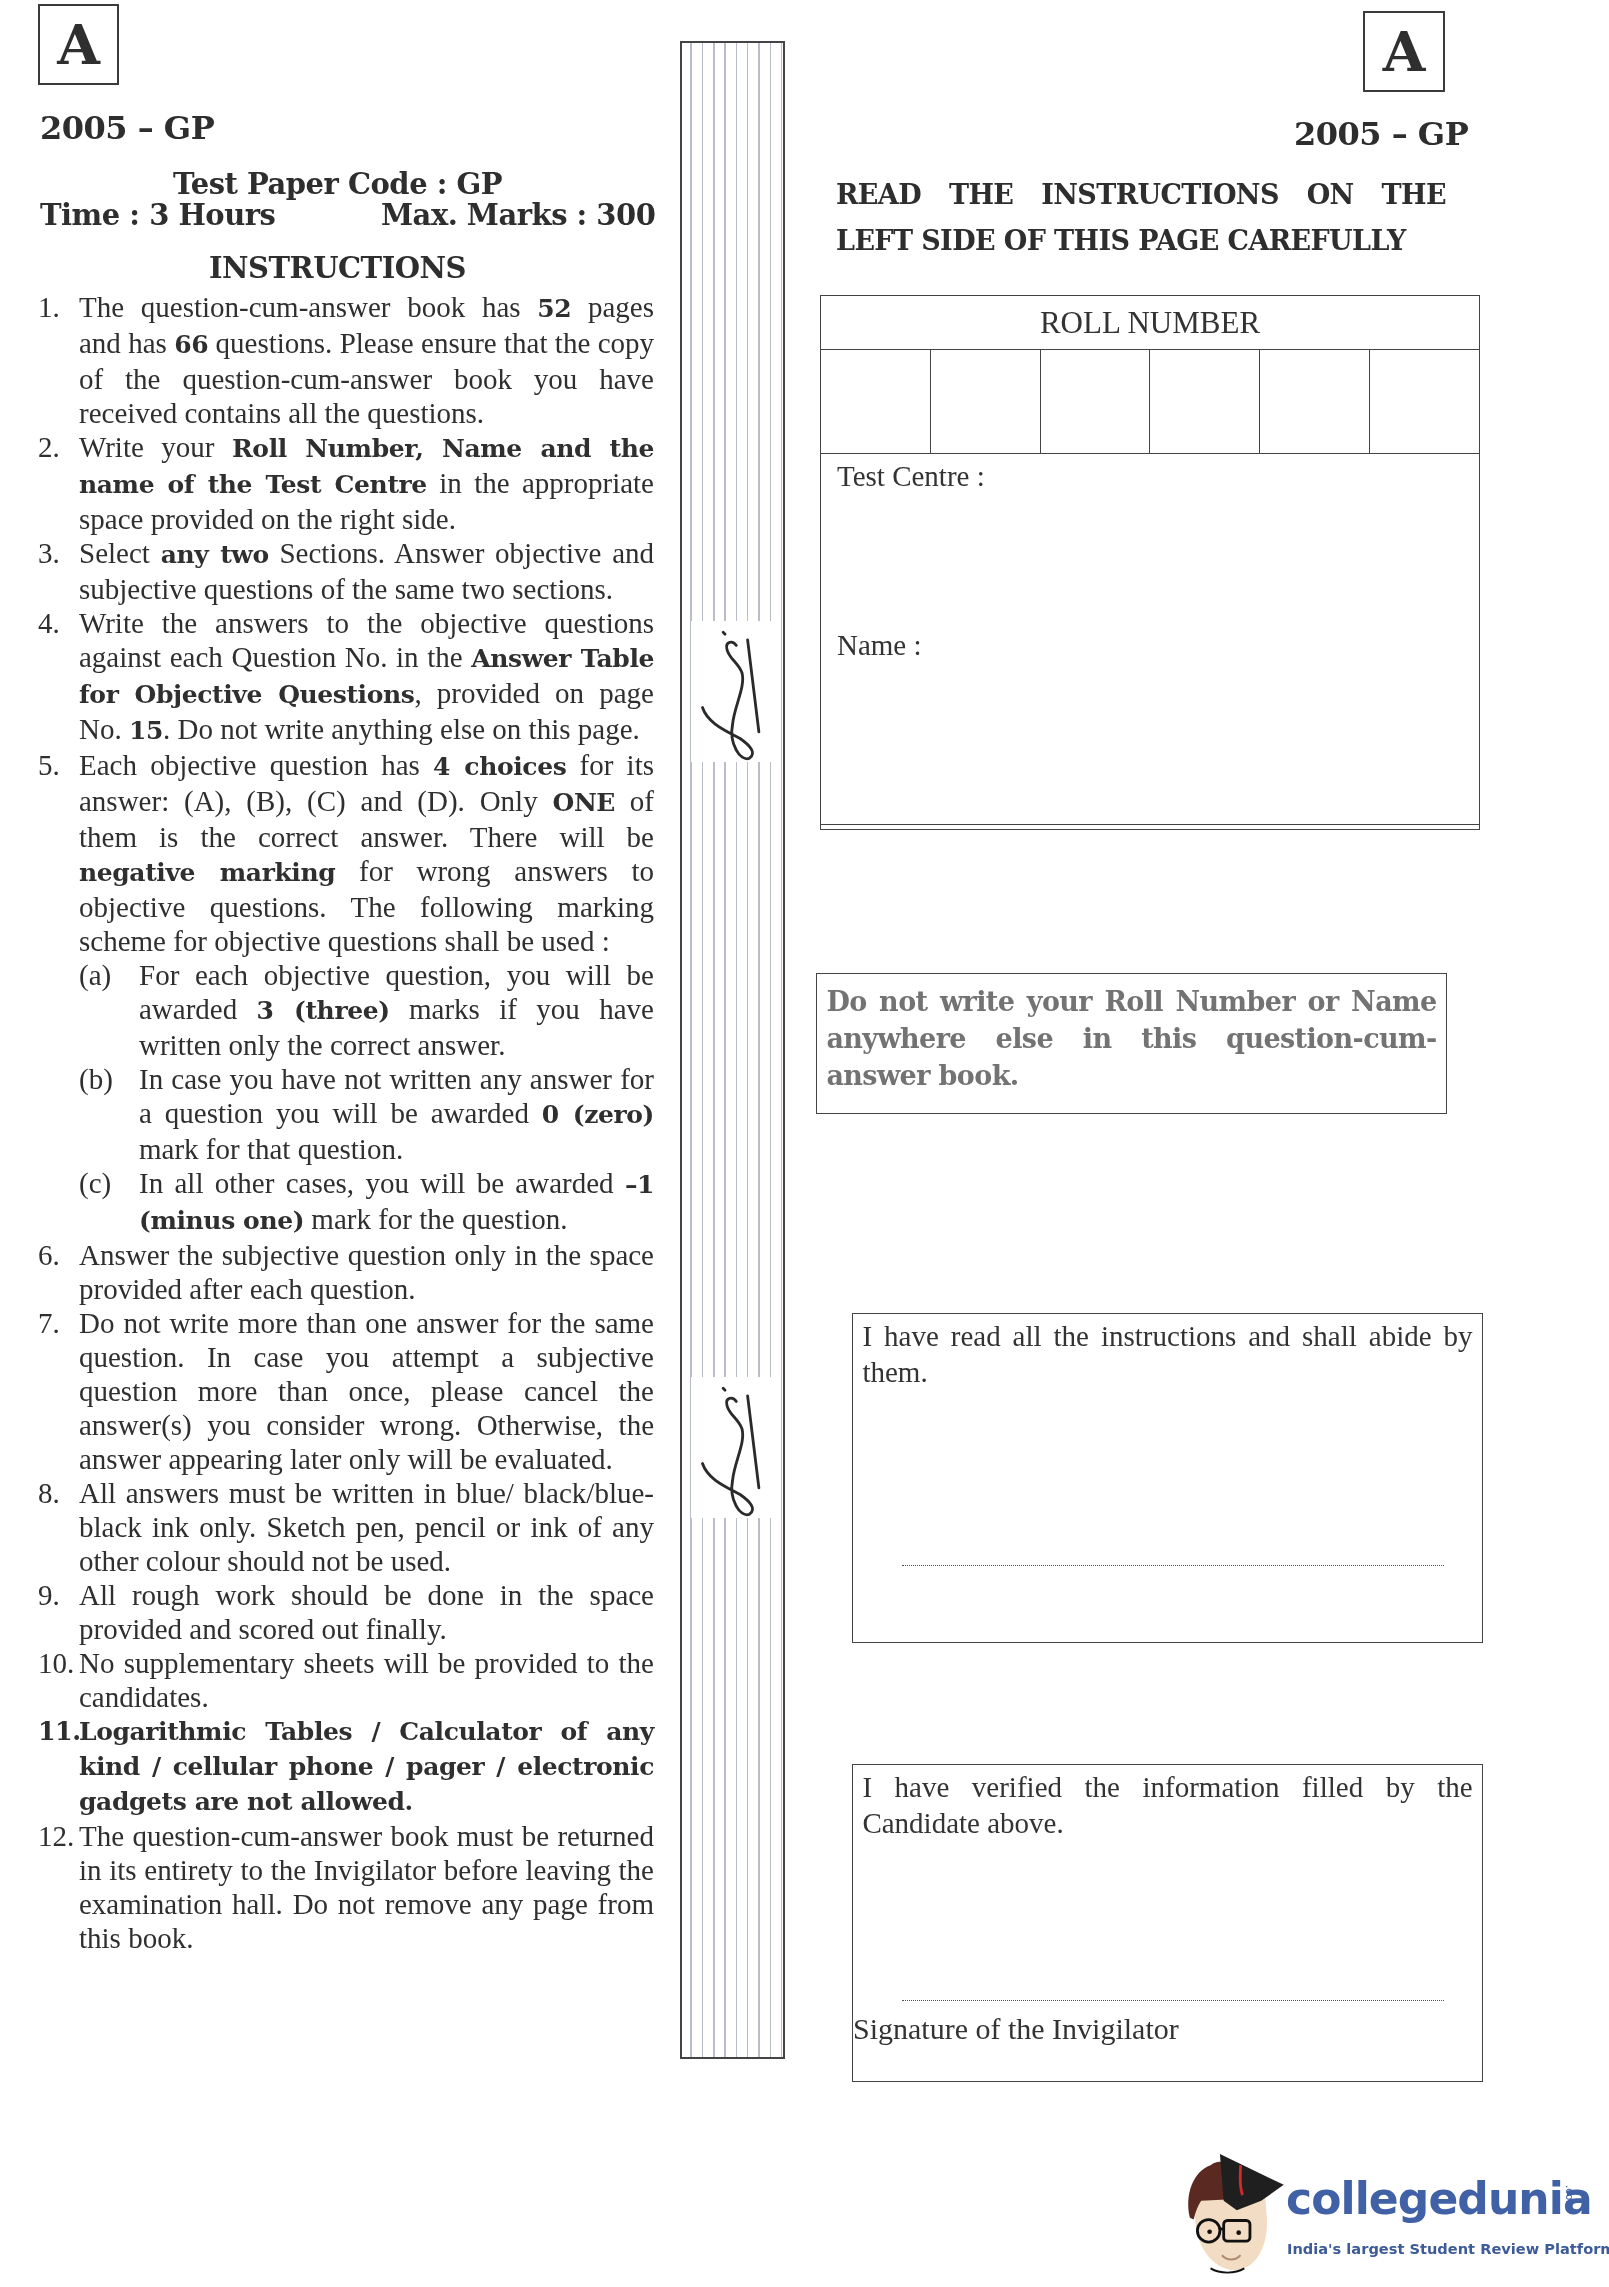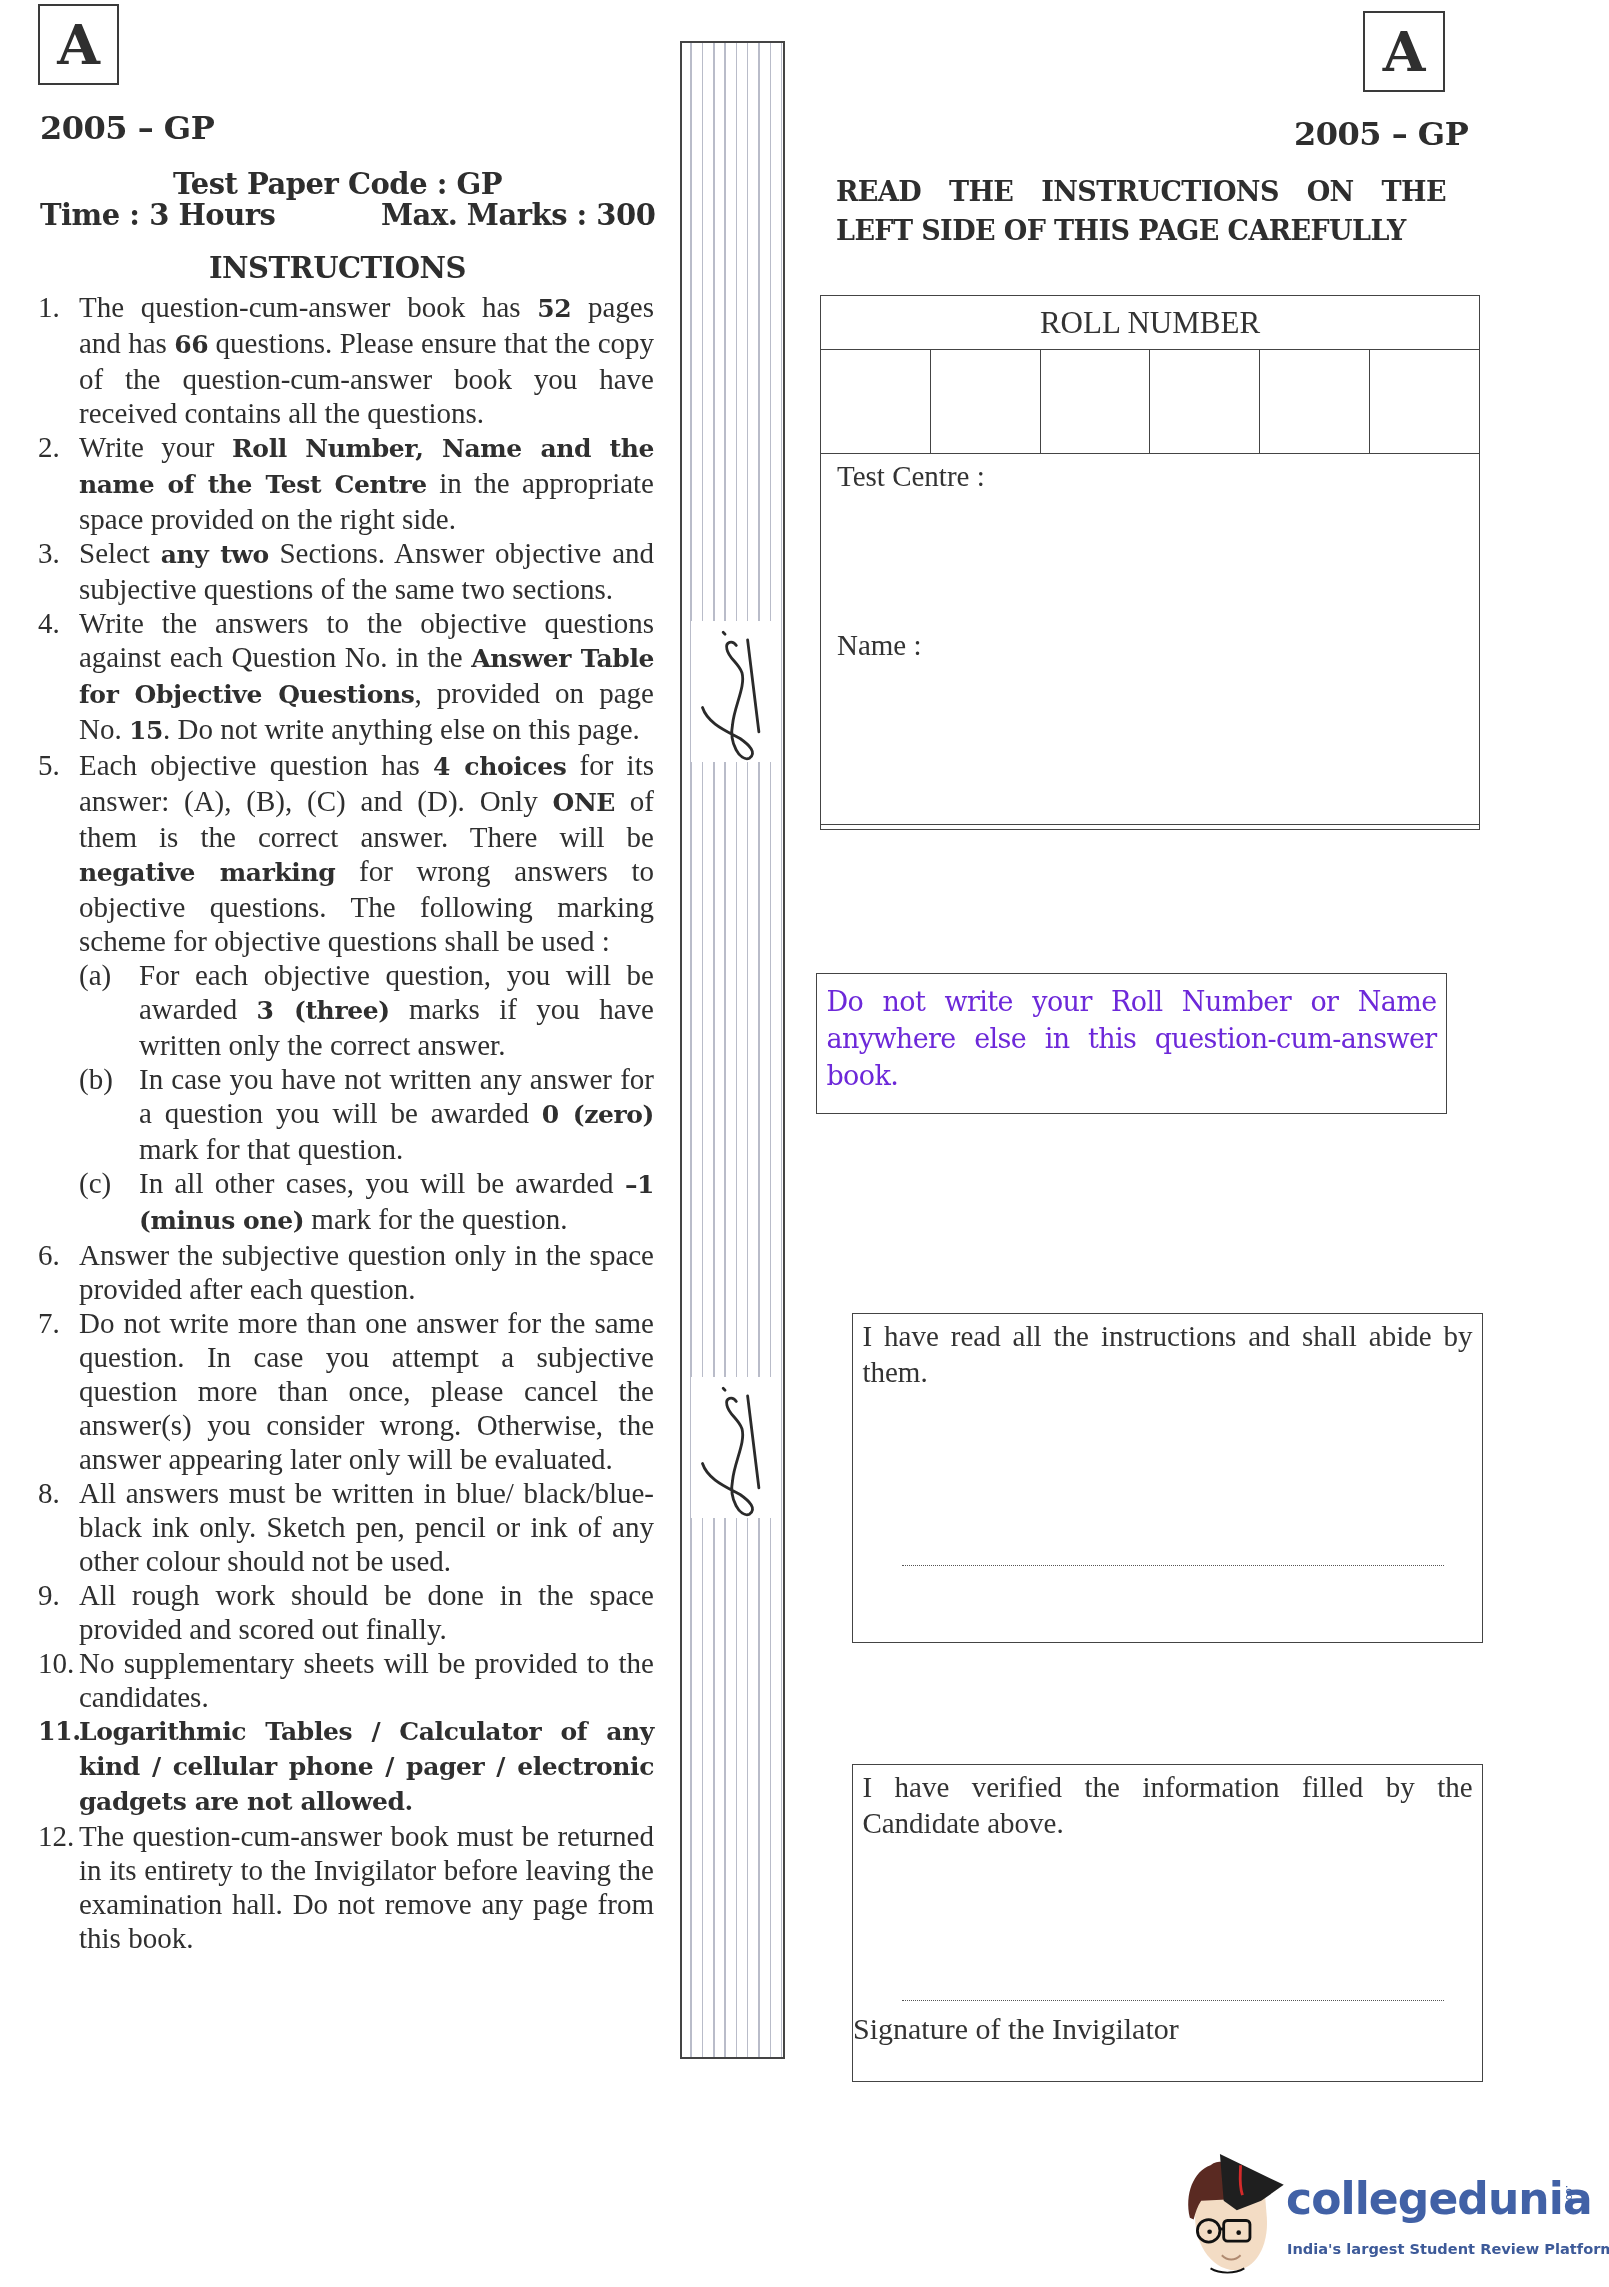--- a/index.html
+++ b/index.html
@@ -37,21 +37,21 @@
     position: absolute; left: 680px; top: 41px; width: 105px; height: 2018px;
     border: 2.4px solid #444; box-sizing: border-box; overflow: hidden;
     background:
       repeating-linear-gradient(90deg, transparent 0px, transparent 8.5px, #b9bcc9 8.5px, #b9bcc9 10px, transparent 10px, transparent 11.3px);
   }
   .sig-glyph { position: absolute; left: 9.4px; width: 85px; height: 141px; background: #fff; }
 
   
   .right-head {
     position: absolute; left: 836px; top: 172px; width: 610px;
-    font-family: "DejaVu Serif", serif; font-weight: bold; font-size: 27px; line-height: 39px;
+    font-family: "DejaVu Serif", serif; font-weight: bold; font-size: 27px; line-height: 46px;
     color: #2e2e2e; text-align: justify; text-align-last: left; letter-spacing: -0.6px;
   }
   .roll-box {
     position: absolute; left: 820px; top: 295px; width: 660px; height: 535px;
     border: 1.9px solid #444; box-sizing: border-box;
   }
   .roll-title {
     height: 54px; border-bottom: 1.9px solid #444; box-sizing: border-box;
     display: flex; align-items: center; justify-content: center;
     font-family: "Liberation Serif", serif; font-size: 31px; color: #333;
@@ -62,22 +62,22 @@
   .field {
     box-sizing: border-box; padding: 5.6px 0 0 16px;
     font-family: "Liberation Serif", serif; font-size: 29px; color: #333;
   }
   .field-name { height: 202px; border-bottom: 1.9px solid #444; }
   .field-centre { height: 169px; }
 
   .warn-box {
     position: absolute; left: 816px; top: 973px; width: 631px; height: 141px;
     border: 1.9px solid #444; box-sizing: border-box; padding: 9.4px 9.4px 0 9.4px;
-    font-family: "DejaVu Serif", serif; font-weight: normal; font-size: 27px; line-height: 37px;
-    color: #6d28d9; text-align: justify; text-align-last: left; letter-spacing: -0.6px;
+    font-family: "DejaVu Serif", serif; font-weight: bold; font-size: 27px; line-height: 37px;
+    color: #737373; text-align: justify; text-align-last: left; letter-spacing: -0.6px;
   }
   .decl-box {
     position: absolute; left: 852px; width: 631px;
     border: 1.9px solid #444; box-sizing: border-box; padding: 3.8px 9.4px 0 9.4px;
     font-family: "Liberation Serif", serif; font-size: 29px; line-height: 36px; color: #333;
     text-align: justify; text-align-last: left; margin-top: 30px;
   }
   .decl-1 { top: 1283px; height: 330px; }
   .decl-2 { top: 1734px; height: 318px; }
   .dotline { position: absolute; left: 49px; right: 38px; border-top: 1.9px dotted #555; }

